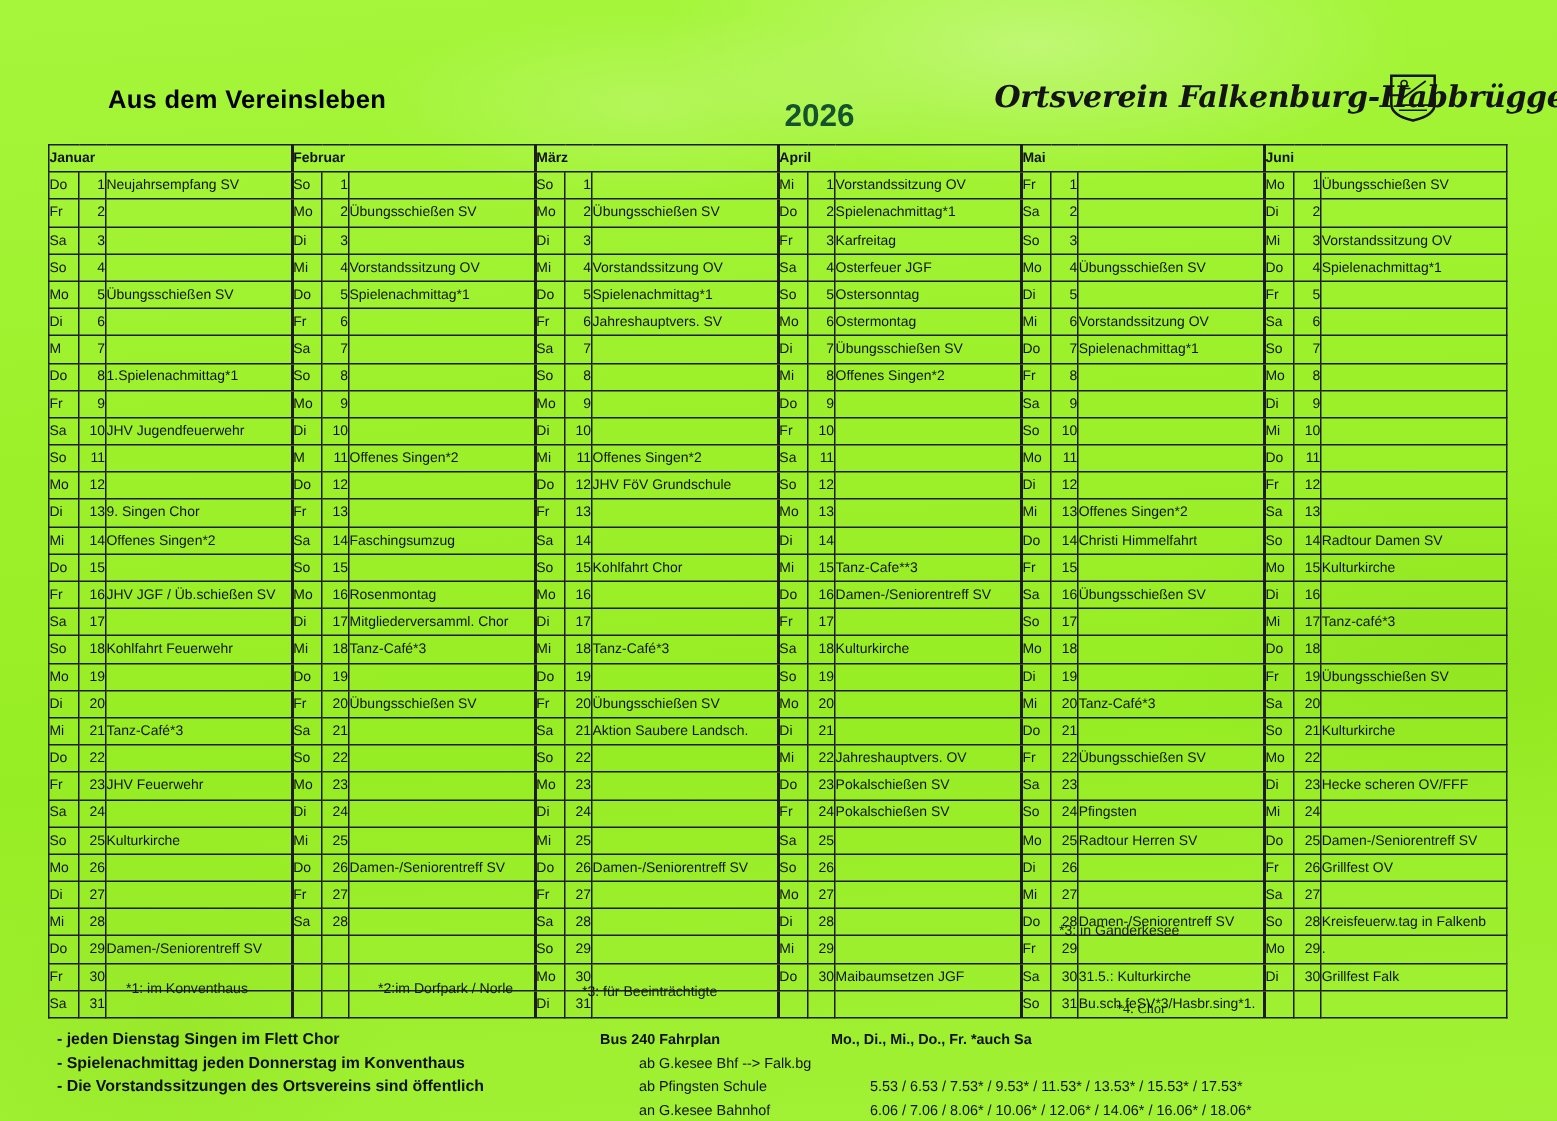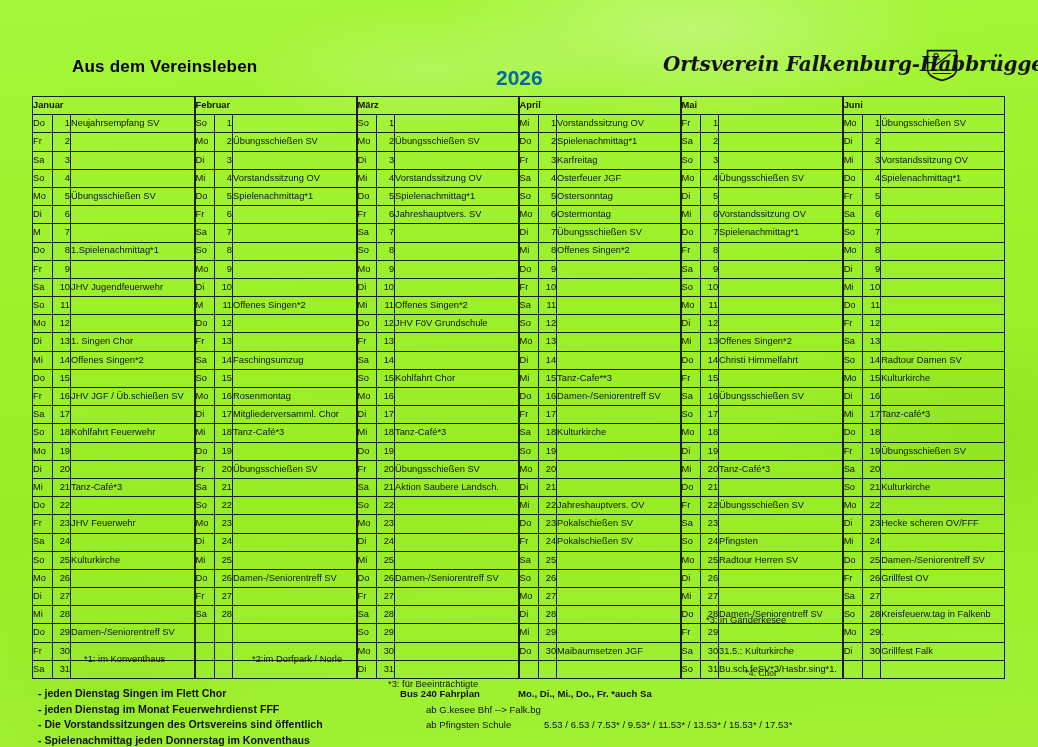--- a/index.html
+++ b/index.html
@@ -22,22 +22,22 @@
     pointer-events:none;
   }
   .sheet{position:absolute;inset:0;}
 
   .title-left{
     position:absolute;left:72px;top:57px;
     font-size:17px;font-weight:bold;color:#000000;
     letter-spacing:.2px;
   }
   .year{
-    position:absolute;left:496px;top:66px;
-    font-size:21px;font-weight:bold;color:#0369a1;
+    position:absolute;left:523px;top:66px;
+    font-size:21px;font-weight:bold;color:#14532d;
   }
   .org{
     position:absolute;left:663px;top:52px;
     font-family:"DejaVu Serif", serif;
     font-size:20px;font-weight:bold;color:#141414;
     letter-spacing:-.2px;
     font-style:italic;
     white-space:nowrap;
   }
   .crest{
@@ -71,29 +71,29 @@
   td.dn{width:17px;text-align:right;padding-right:2px;font-size:9px;}
   td.ev{padding-left:3px;font-size:9.1px;white-space:nowrap;overflow:hidden;}
   col.cdw{width:20px;}
   col.cdn{width:18px;}
   col.cev{width:124px;}
   .sep{border-left:2px solid #1d1d1d !important;}
 
   .foot{position:absolute;font-size:9.4px;color:#141414;}
   .fn1{left:84px;top:653px;}
   .fn2{left:252px;top:653px;}
-  .fn3{left:388px;top:678px;text-align:right;}
+  .fn3{left:388px;top:655px;text-align:right;}
   .fn4{left:706px;top:614px;text-align:center;}
   .fn5{left:744px;top:668px;font-family:Liberation Serif, serif;}
 
   .bullets{position:absolute;left:38px;top:686px;font-size:10.6px;font-weight:bold;color:#111;line-height:15.6px;}
   .bullets div{white-space:nowrap;}
 
   .bus{position:absolute;left:400px;top:686px;font-size:9.6px;color:#111;line-height:15.6px;}
-  .bus .row{display:flex;white-space:nowrap;}
+  .bus .row{display:flex;white-space:nowrap;gap:36px;}
   .bus .lbl{width:118px;font-weight:bold;}
   .bus .lbl.norm{font-weight:normal;margin-left:26px;}
   .bus .tms{font-weight:normal;}
   .bus .hdr{font-weight:bold;}
 </style>
 </head>
 <body>
 
 <div class="paper"></div>
 
@@ -380,21 +380,21 @@
           <td class="dw sep">Di</td>
           <td class="dn">12</td>
           <td class="ev"></td>
           <td class="dw sep">Fr</td>
           <td class="dn">12</td>
           <td class="ev"></td>
         </tr>
         <tr>
           <td class="dw">Di</td>
           <td class="dn">13</td>
-          <td class="ev">1. Singen Chor</td>
+          <td class="ev">9. Singen Chor</td>
           <td class="dw sep">Fr</td>
           <td class="dn">13</td>
           <td class="ev"></td>
           <td class="dw sep">Fr</td>
           <td class="dn">13</td>
           <td class="ev"></td>
           <td class="dw sep">Mo</td>
           <td class="dn">13</td>
           <td class="ev"></td>
           <td class="dw sep">Mi</td>
@@ -768,34 +768,37 @@
   </table>
 
   <div class="foot fn1">*1: im Konventhaus</div>
   <div class="foot fn2">*2:im Dorfpark / Norle</div>
   <div class="foot fn3">*3: für Beeinträchtigte</div>
   <div class="foot fn4">*3: in Ganderkesee</div>
   <div class="foot fn5">*4: Chor</div>
 
   <div class="bullets" id="bullets">
       <div>- jeden Dienstag Singen im Flett Chor</div>
-      <div>- jeden Dienstag im Monat Feuerwehrdienst FFF</div>
+      <div>- Spielenachmittag jeden Donnerstag im Konventhaus</div>
       <div>- Die Vorstandssitzungen des Ortsvereins sind öffentlich</div>
-      <div>- Spielenachmittag jeden Donnerstag im Konventhaus</div>
     </div>
 
   <div class="bus">
     <div class="row">
       <div class="lbl">Bus 240 Fahrplan</div>
       <div class="hdr">Mo., Di., Mi., Do., Fr.  *auch Sa</div>
     </div>
     <div id="bus-rows">
         <div class="row">
           <div class="lbl norm">ab G.kesee Bhf --&gt; Falk.bg</div>
         </div>
         <div class="row">
           <div class="lbl norm">ab Pfingsten Schule</div>
           <div class="tms">5.53 / 6.53 / 7.53* / 9.53* / 11.53* / 13.53* / 15.53* / 17.53*</div>
         </div>
+        <div class="row">
+          <div class="lbl norm">an G.kesee Bahnhof</div>
+          <div class="tms">6.06 / 7.06 / 8.06* / 10.06* / 12.06* / 14.06* / 16.06* / 18.06*</div>
+        </div>
       </div>
   </div>
 
 </div>
 
 </body></html>

